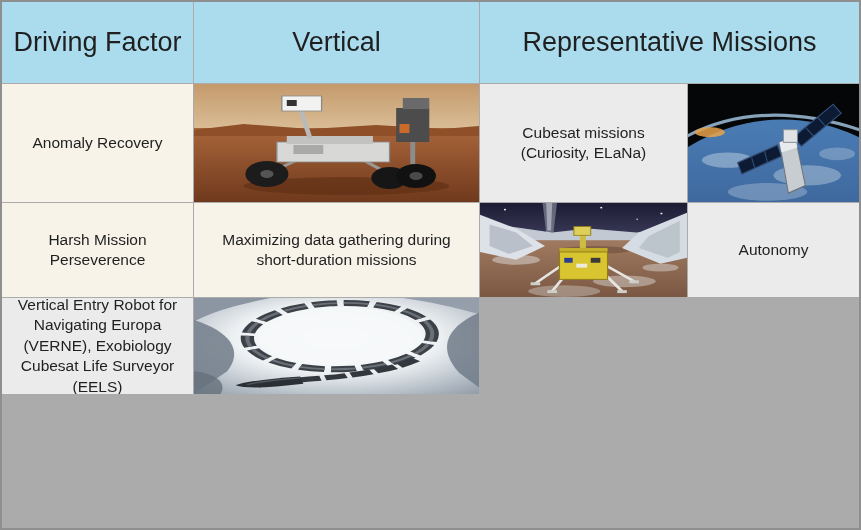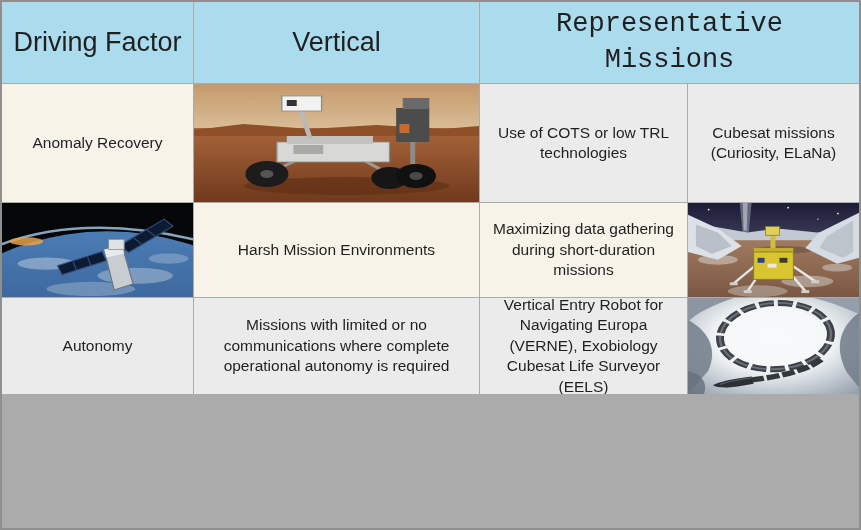--- a/index.html
+++ b/index.html
@@ -11,21 +11,21 @@
     display:grid;
     grid-template-columns:191px 285px 207px 1fr;
     grid-template-rows:81px 118px 94px 96px 1fr;
     gap:1px;
   }
   .cell {
     display:flex; align-items:center; justify-content:center;
     text-align:center; box-sizing:border-box; overflow:hidden;
   }
   .hdr { background:#abdcee; font-size:27px; line-height:1.3; padding:8px 8px; }
-  .hdr-span { grid-column:3 / 5;font-family:Liberation Mono, monospace; }
+  .hdr-span { grid-column:3 / 5; }
   .body { font-size:15.5px; line-height:1.32; padding:4px 12px; }
   .cream { background:#f7f3e9; }
   .gray  { background:#ebebeb; }
   .img-cell { padding:0; background:#dddddd; }
   .img-cell svg { display:block; width:100%; height:100%; }
 </style>
 </head>
 <body>
 
 <div class="tbl">
@@ -63,21 +63,20 @@
       <rect x="56" y="16" width="6" height="6" fill="#333"></rect>
       <rect x="122" y="24" width="20" height="34" fill="#4c4c4c"></rect>
       <rect x="126" y="14" width="16" height="11" fill="#6a6a6a"></rect>
       <rect x="124" y="40" width="6" height="9" fill="#c96a2a"></rect>
       <line x1="132" y1="58" x2="132" y2="80" stroke="#8c8c8a" stroke-width="3"></line>
       <circle cx="134" cy="92" r="12" fill="#111"></circle>
         <circle cx="134" cy="92" r="4" fill="#4a4a4a"></circle>
     </svg>
   </div>
 
-  <div class="cell body gray">Use of COTS or low TRL technologies</div>
   <div class="cell body gray">Cubesat missions (Curiosity, ELaNa)</div>
   <div class="cell img-cell gray">
     <svg viewBox="0 0 172 93" preserveAspectRatio="none" aria-hidden="true">
       <defs>
         <linearGradient id="g2earth" x1="0" y1="0" x2="0" y2="1">
           <stop offset="0" stop-color="#4a7cb4"></stop>
             <stop offset="0.5" stop-color="#2c4d7e"></stop>
             <stop offset="1" stop-color="#141f38"></stop>
         </linearGradient>
       </defs>
@@ -94,21 +93,21 @@
       <line x1="130" y1="26" x2="138" y2="33" stroke="#33507a" stroke-width="1"></line>
       <polygon points="50,62 90,48 94,57 54,71" fill="#0d1a33" stroke="#33507a" stroke-width="1"></polygon>
       <line x1="64" y1="58" x2="67" y2="66" stroke="#33507a" stroke-width="1"></line>
       <line x1="77" y1="53" x2="80" y2="62" stroke="#33507a" stroke-width="1"></line>
       <polygon points="92,46 108,42 118,80 101,86" fill="#c8cdd2" stroke="#6d7378" stroke-width="1"></polygon>
       <polygon points="92,46 108,42 110,50 94,54" fill="#e8ebee"></polygon>
       <rect x="96" y="36" width="14" height="10" fill="#dfe3e6" stroke="#8a9095" stroke-width="0.8"></rect>
     </svg>
   </div>
 
-  <div class="cell body cream">Harsh Mission Environments</div>
+  <div class="cell body cream">Harsh Mission Perseverence</div>
   <div class="cell body cream">Maximizing data gathering during short-duration missions</div>
   <div class="cell img-cell cream">
     <svg viewBox="0 0 172 96" preserveAspectRatio="none" aria-hidden="true">
       <defs>
         <linearGradient id="g3sky" x1="0" y1="0" x2="0" y2="1">
           <stop offset="0" stop-color="#1c1c35"></stop>
             <stop offset="1" stop-color="#3a3a57"></stop>
         </linearGradient>
         <linearGradient id="g3gnd" x1="0" y1="0" x2="0" y2="1">
           <stop offset="0" stop-color="#a07a60"></stop>
@@ -145,21 +144,20 @@
       <rect x="78" y="24" width="14" height="9" fill="#decf5a" stroke="#8f7d18" stroke-width="0.8"></rect>
       <rect x="66" y="46" width="40" height="6" fill="#c4b02a"></rect>
       <rect x="66" y="50" width="40" height="28" fill="#d9c530" stroke="#8f7d18" stroke-width="1"></rect>
       <rect x="70" y="56" width="7" height="5" fill="#2a3f8f"></rect>
       <rect x="92" y="56" width="8" height="5" fill="#3a3a3a"></rect>
       <rect x="80" y="62" width="9" height="4" fill="#eeeadf"></rect>
     </svg>
   </div>
 
   <div class="cell body gray">Autonomy</div>
-  <div class="cell body gray">Missions with limited or no communications where complete operational autonomy is required</div>
   <div class="cell body gray">Vertical Entry Robot for Navigating Europa (VERNE), Exobiology Cubesat Life Surveyor (EELS)</div>
   <div class="cell img-cell gray">
     <svg viewBox="0 0 172 131" preserveAspectRatio="none" aria-hidden="true">
       <defs>
         <radialGradient id="g4ice" cx="0.5" cy="0.42" r="0.8">
           <stop offset="0" stop-color="#ffffff"></stop>
             <stop offset="0.45" stop-color="#eef1f3"></stop>
           <stop offset="0.75" stop-color="#b6bfc8"></stop>
             <stop offset="1" stop-color="#8a95a1"></stop>
         </radialGradient>

